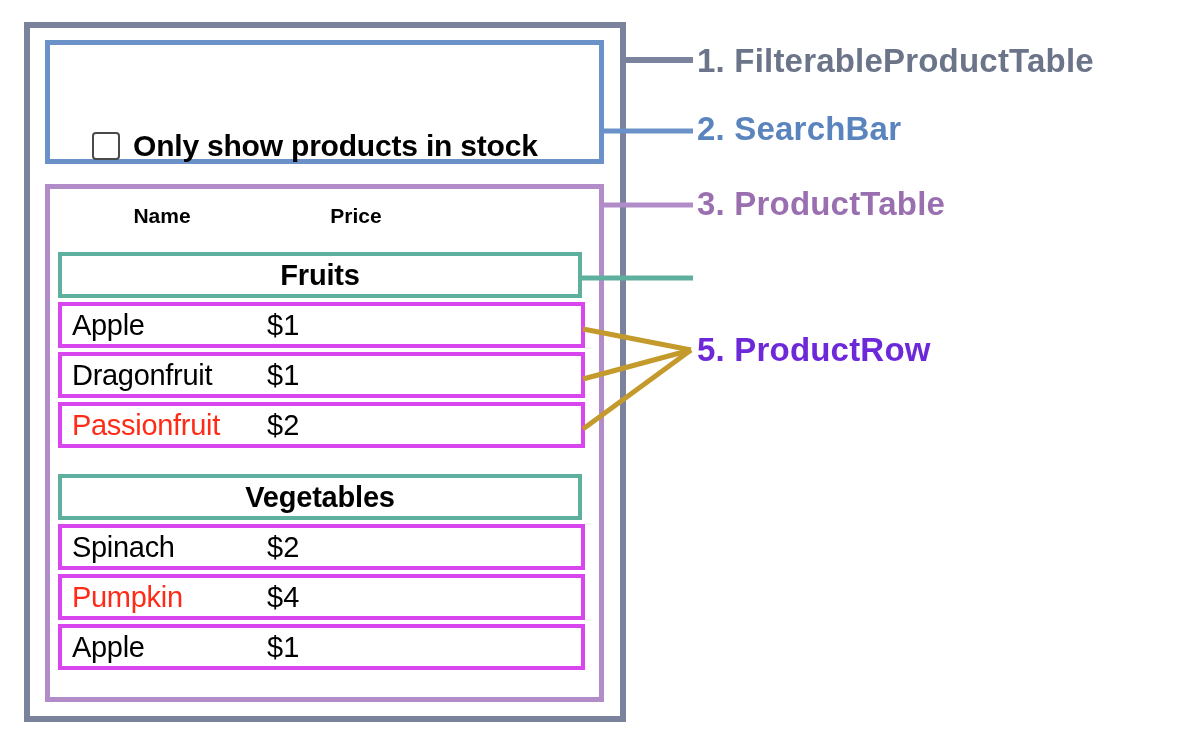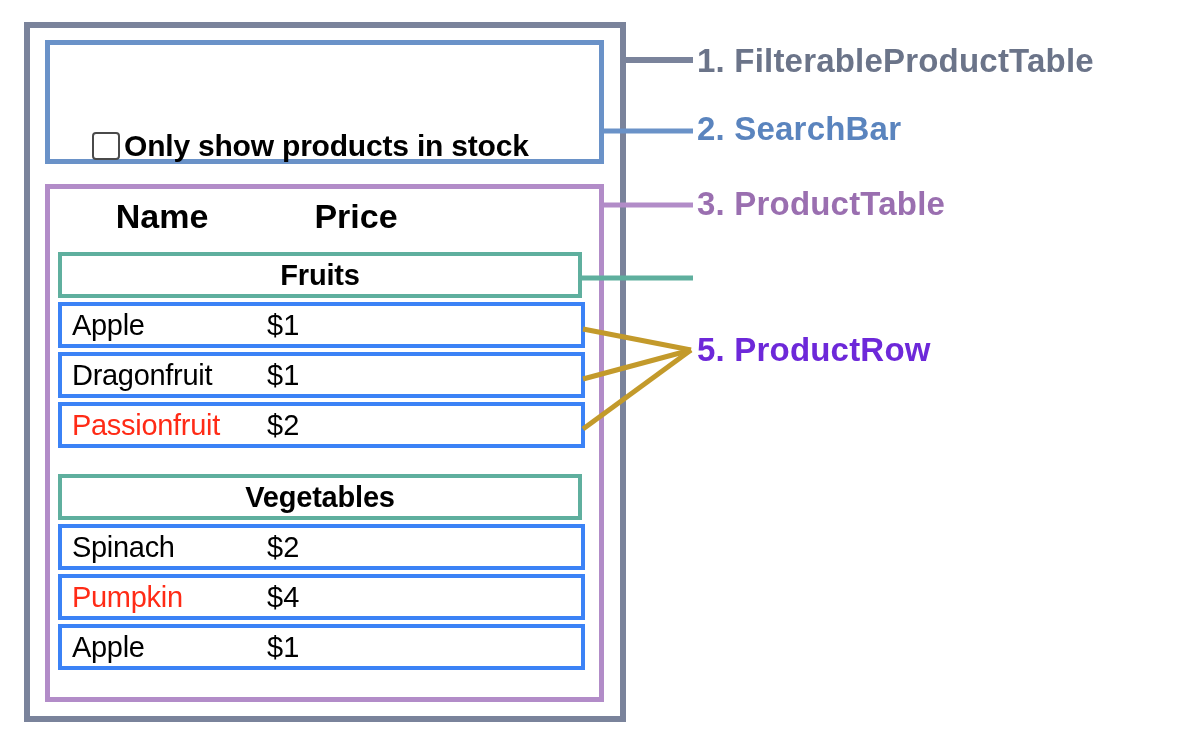--- a/index.html
+++ b/index.html
@@ -58,37 +58,37 @@
   }
   #stock-checkbox{
     width:28px;height:28px;
     box-sizing:border-box;
     border:2.3px solid #4a4a4a;
     border-radius:4px;
     background:#fff;
     flex:0 0 auto;
   }
   #stock-label{
-    margin-left:4px;
+    margin-left:13px;
     font-size:30px;
     font-weight:600;
     color:#000;
     white-space:nowrap;
     letter-spacing:-0.2px;
   }
 
   
   #table-header{
     position:absolute;
     left:58px; top:193px; width:525px; height:46px;
     display:flex;
     align-items:center;
   }
   .hdr{
-    font-size:34px;
+    font-size:21px;
     font-weight:bold;
     color:#000;
   }
   #hdr-name{ width:208px; text-align:center; }
   #hdr-price{ width:180px; text-align:center; }
 
   #rows{
     position:absolute;
     left:58px; top:252px; width:527px;
   }
@@ -107,21 +107,21 @@
     margin-bottom:4px;
   }
   .category-row .cat-label{
     font-size:29px;
     font-weight:bold;
     color:#000;
     letter-spacing:-0.2px;
   }
   .product-row{
     width:527px;
-    border:4px solid #3b82f6;
+    border:4px solid #d946ef;
     margin-bottom:4px;
     align-items:center;
   }
   .product-row .cell-name{
     width:195px;
     padding-left:10px;
     font-size:29px;
     color:#000;
     white-space:nowrap;
     letter-spacing:-0.3px;

